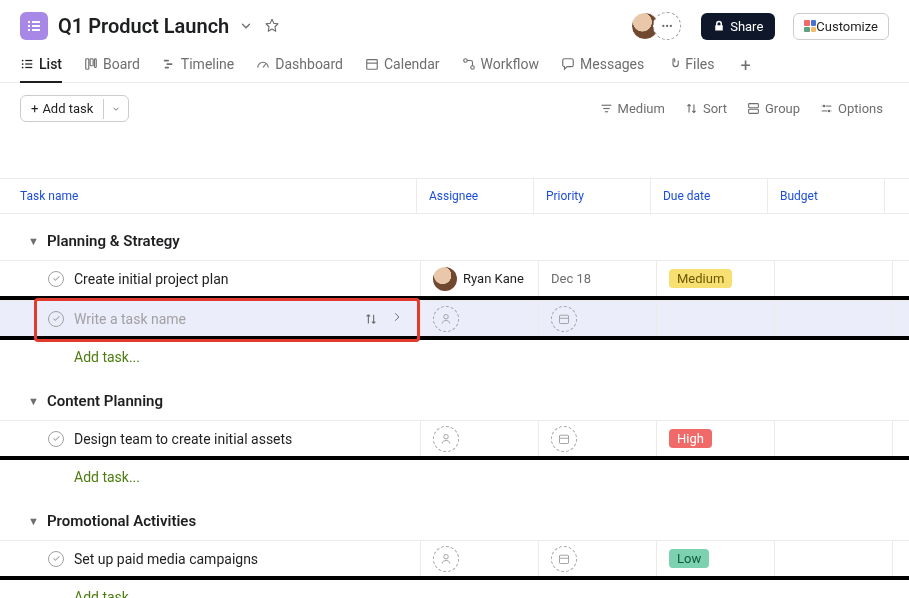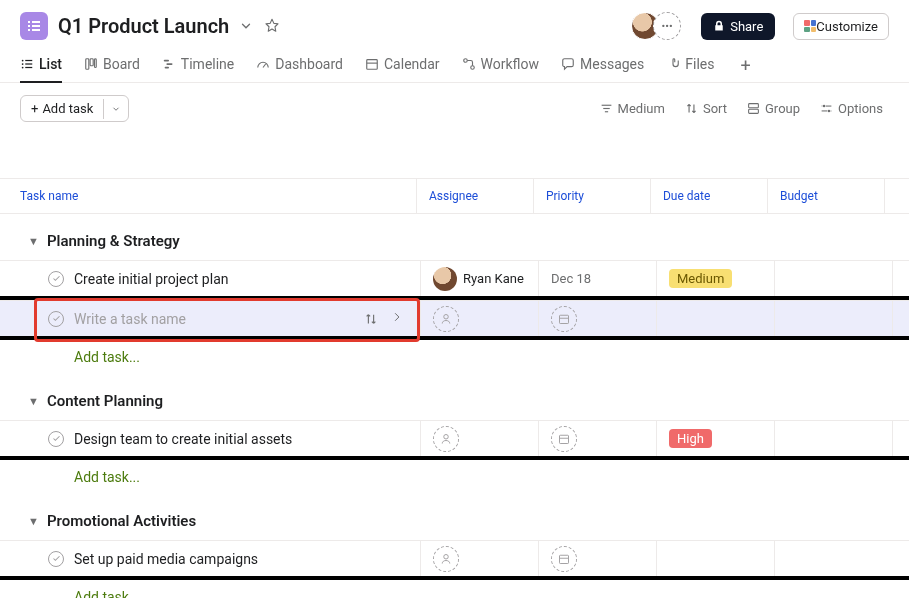--- a/index.html
+++ b/index.html
@@ -385,17 +385,20 @@
         </span>
       </div>
     <div class="cell">
         <span class="empty-circle">
           <svg width="12" height="12" viewBox="0 0 16 16">
             <rect x="2" y="3" width="12" height="11" rx="1" fill="none" stroke="#a2a0a2" stroke-width="1.3"></rect>
             <line x1="2" y1="7" x2="14" y2="7" stroke="#a2a0a2" stroke-width="1.3"></line>
           </svg>
         </span>
       </div>
+    <div class="cell">
+        <span class="pill pill-low">Low</span>
+      </div>
     <div class="cell"></div>
     <div class="cell-last"></div>
   </div>
   <div class="add-task-row">Add task...</div>
 </div>
 
 </body></html>

